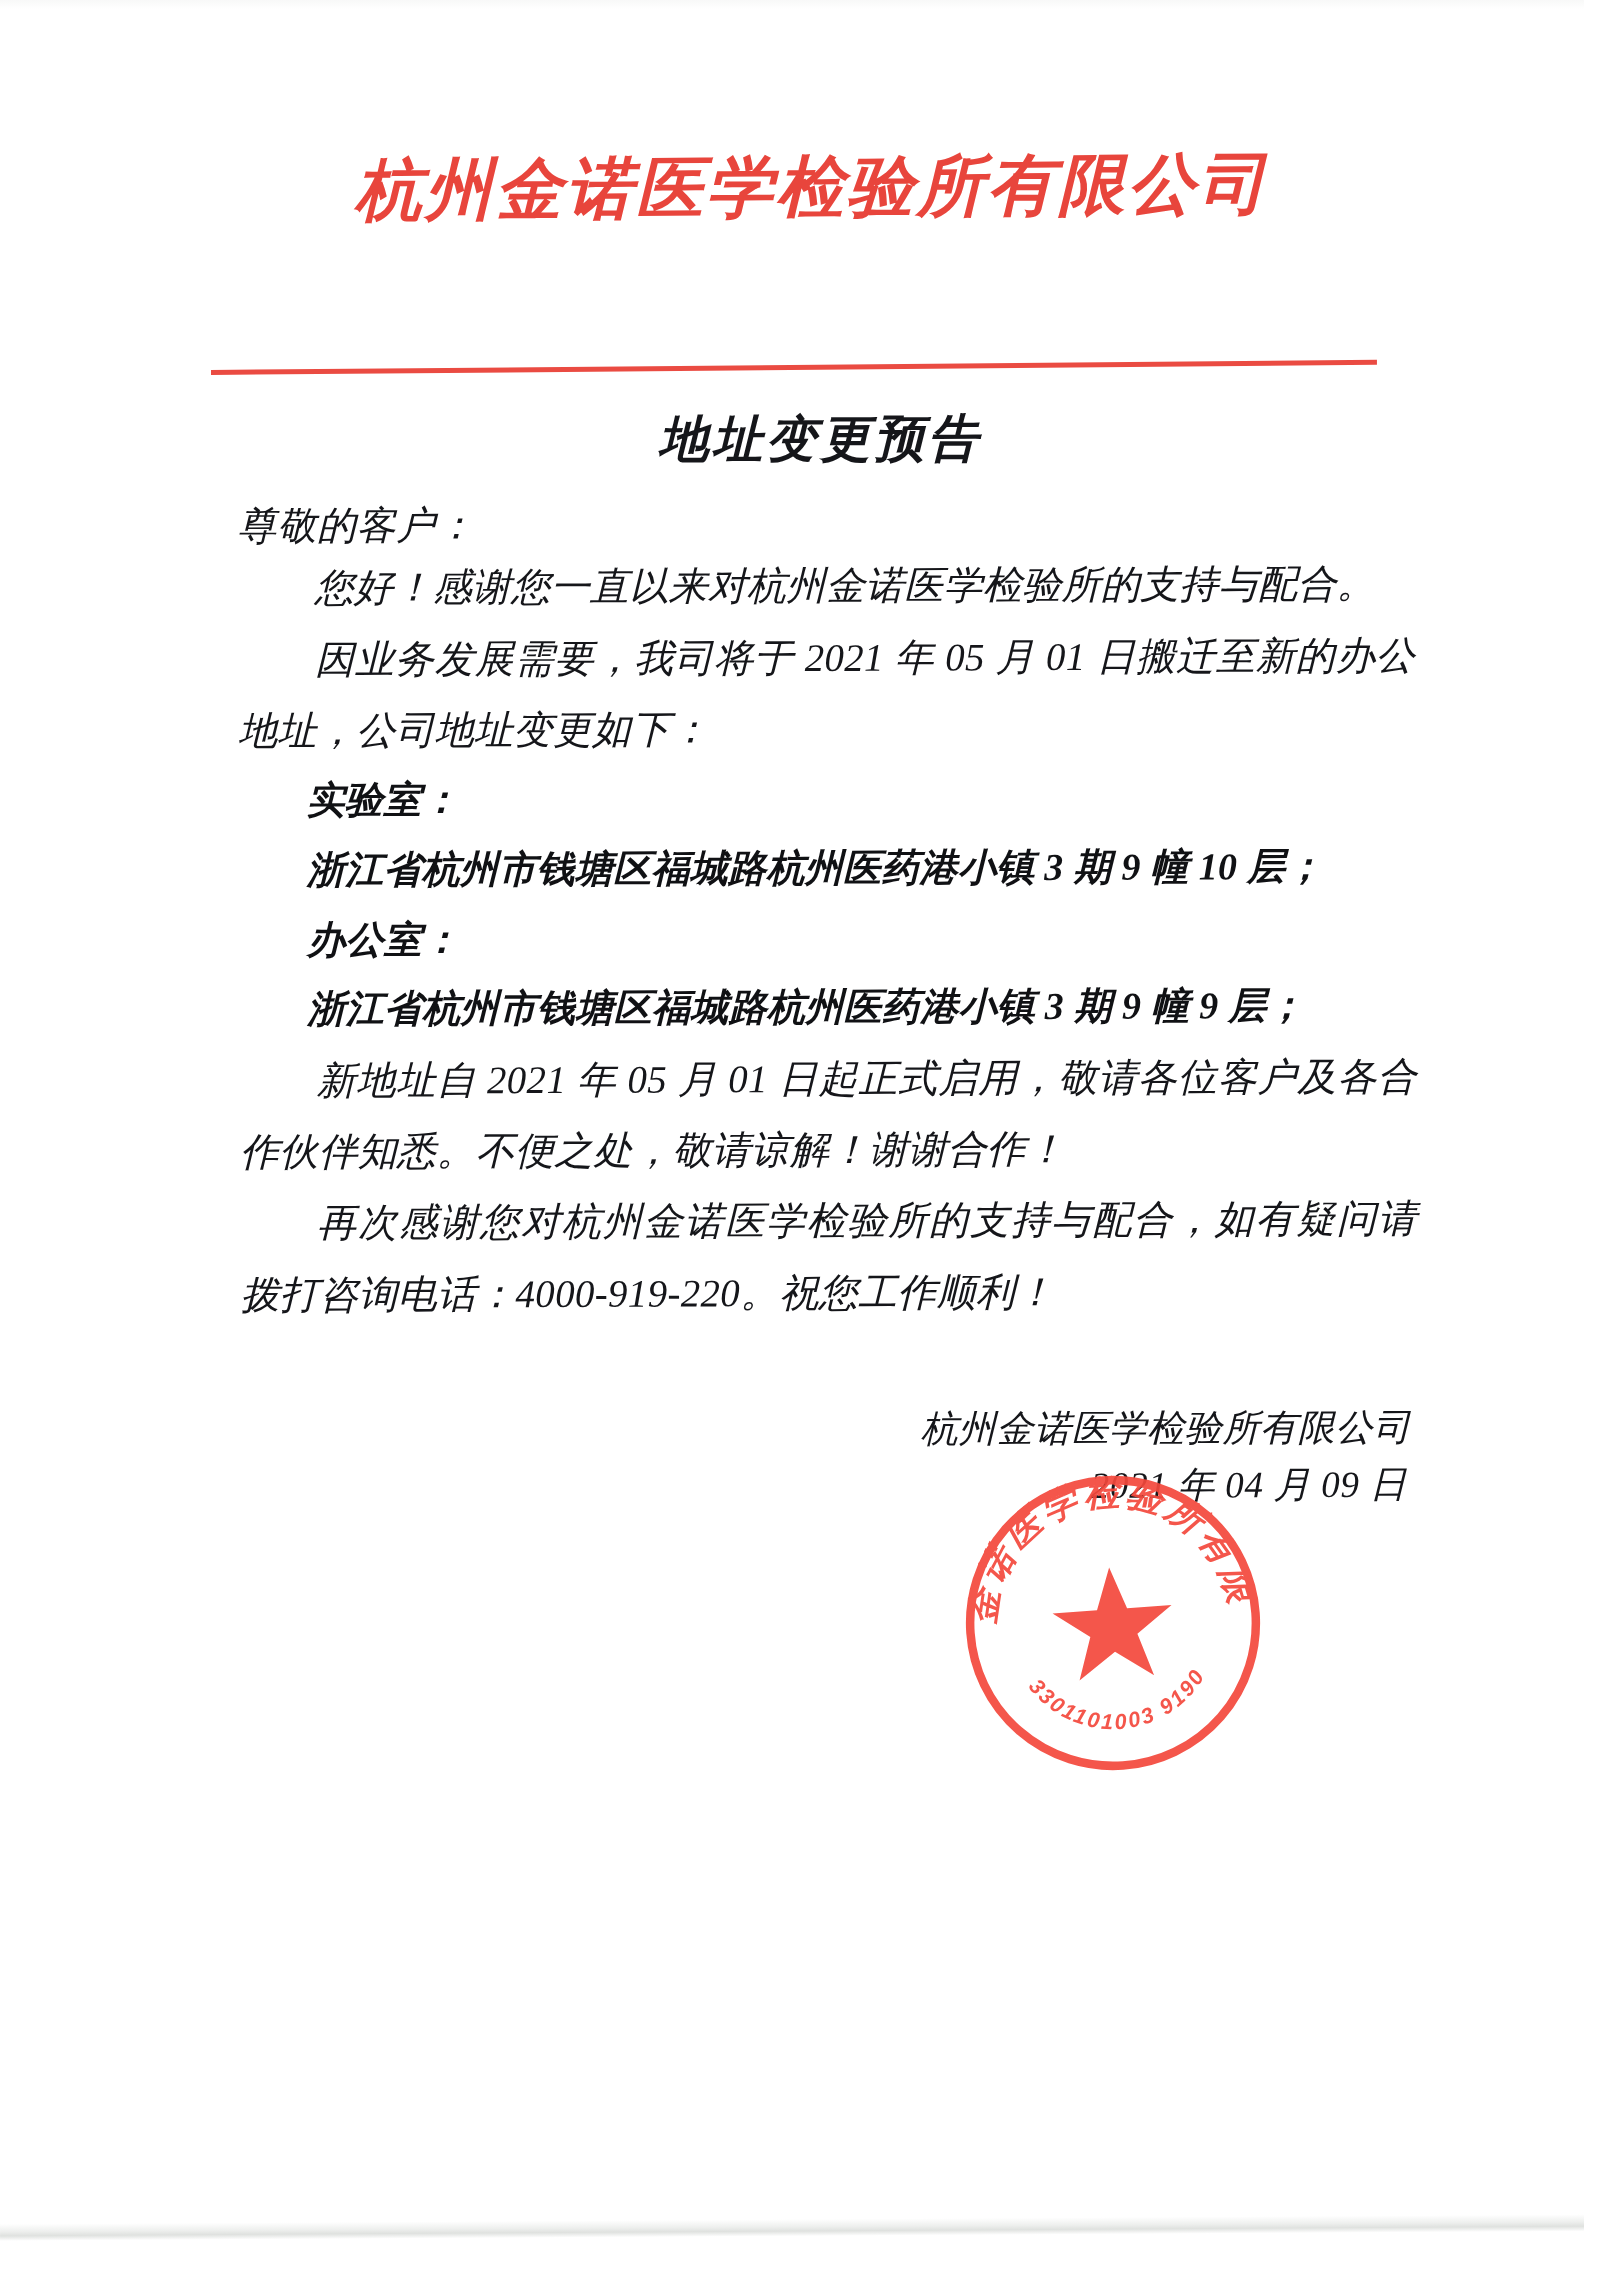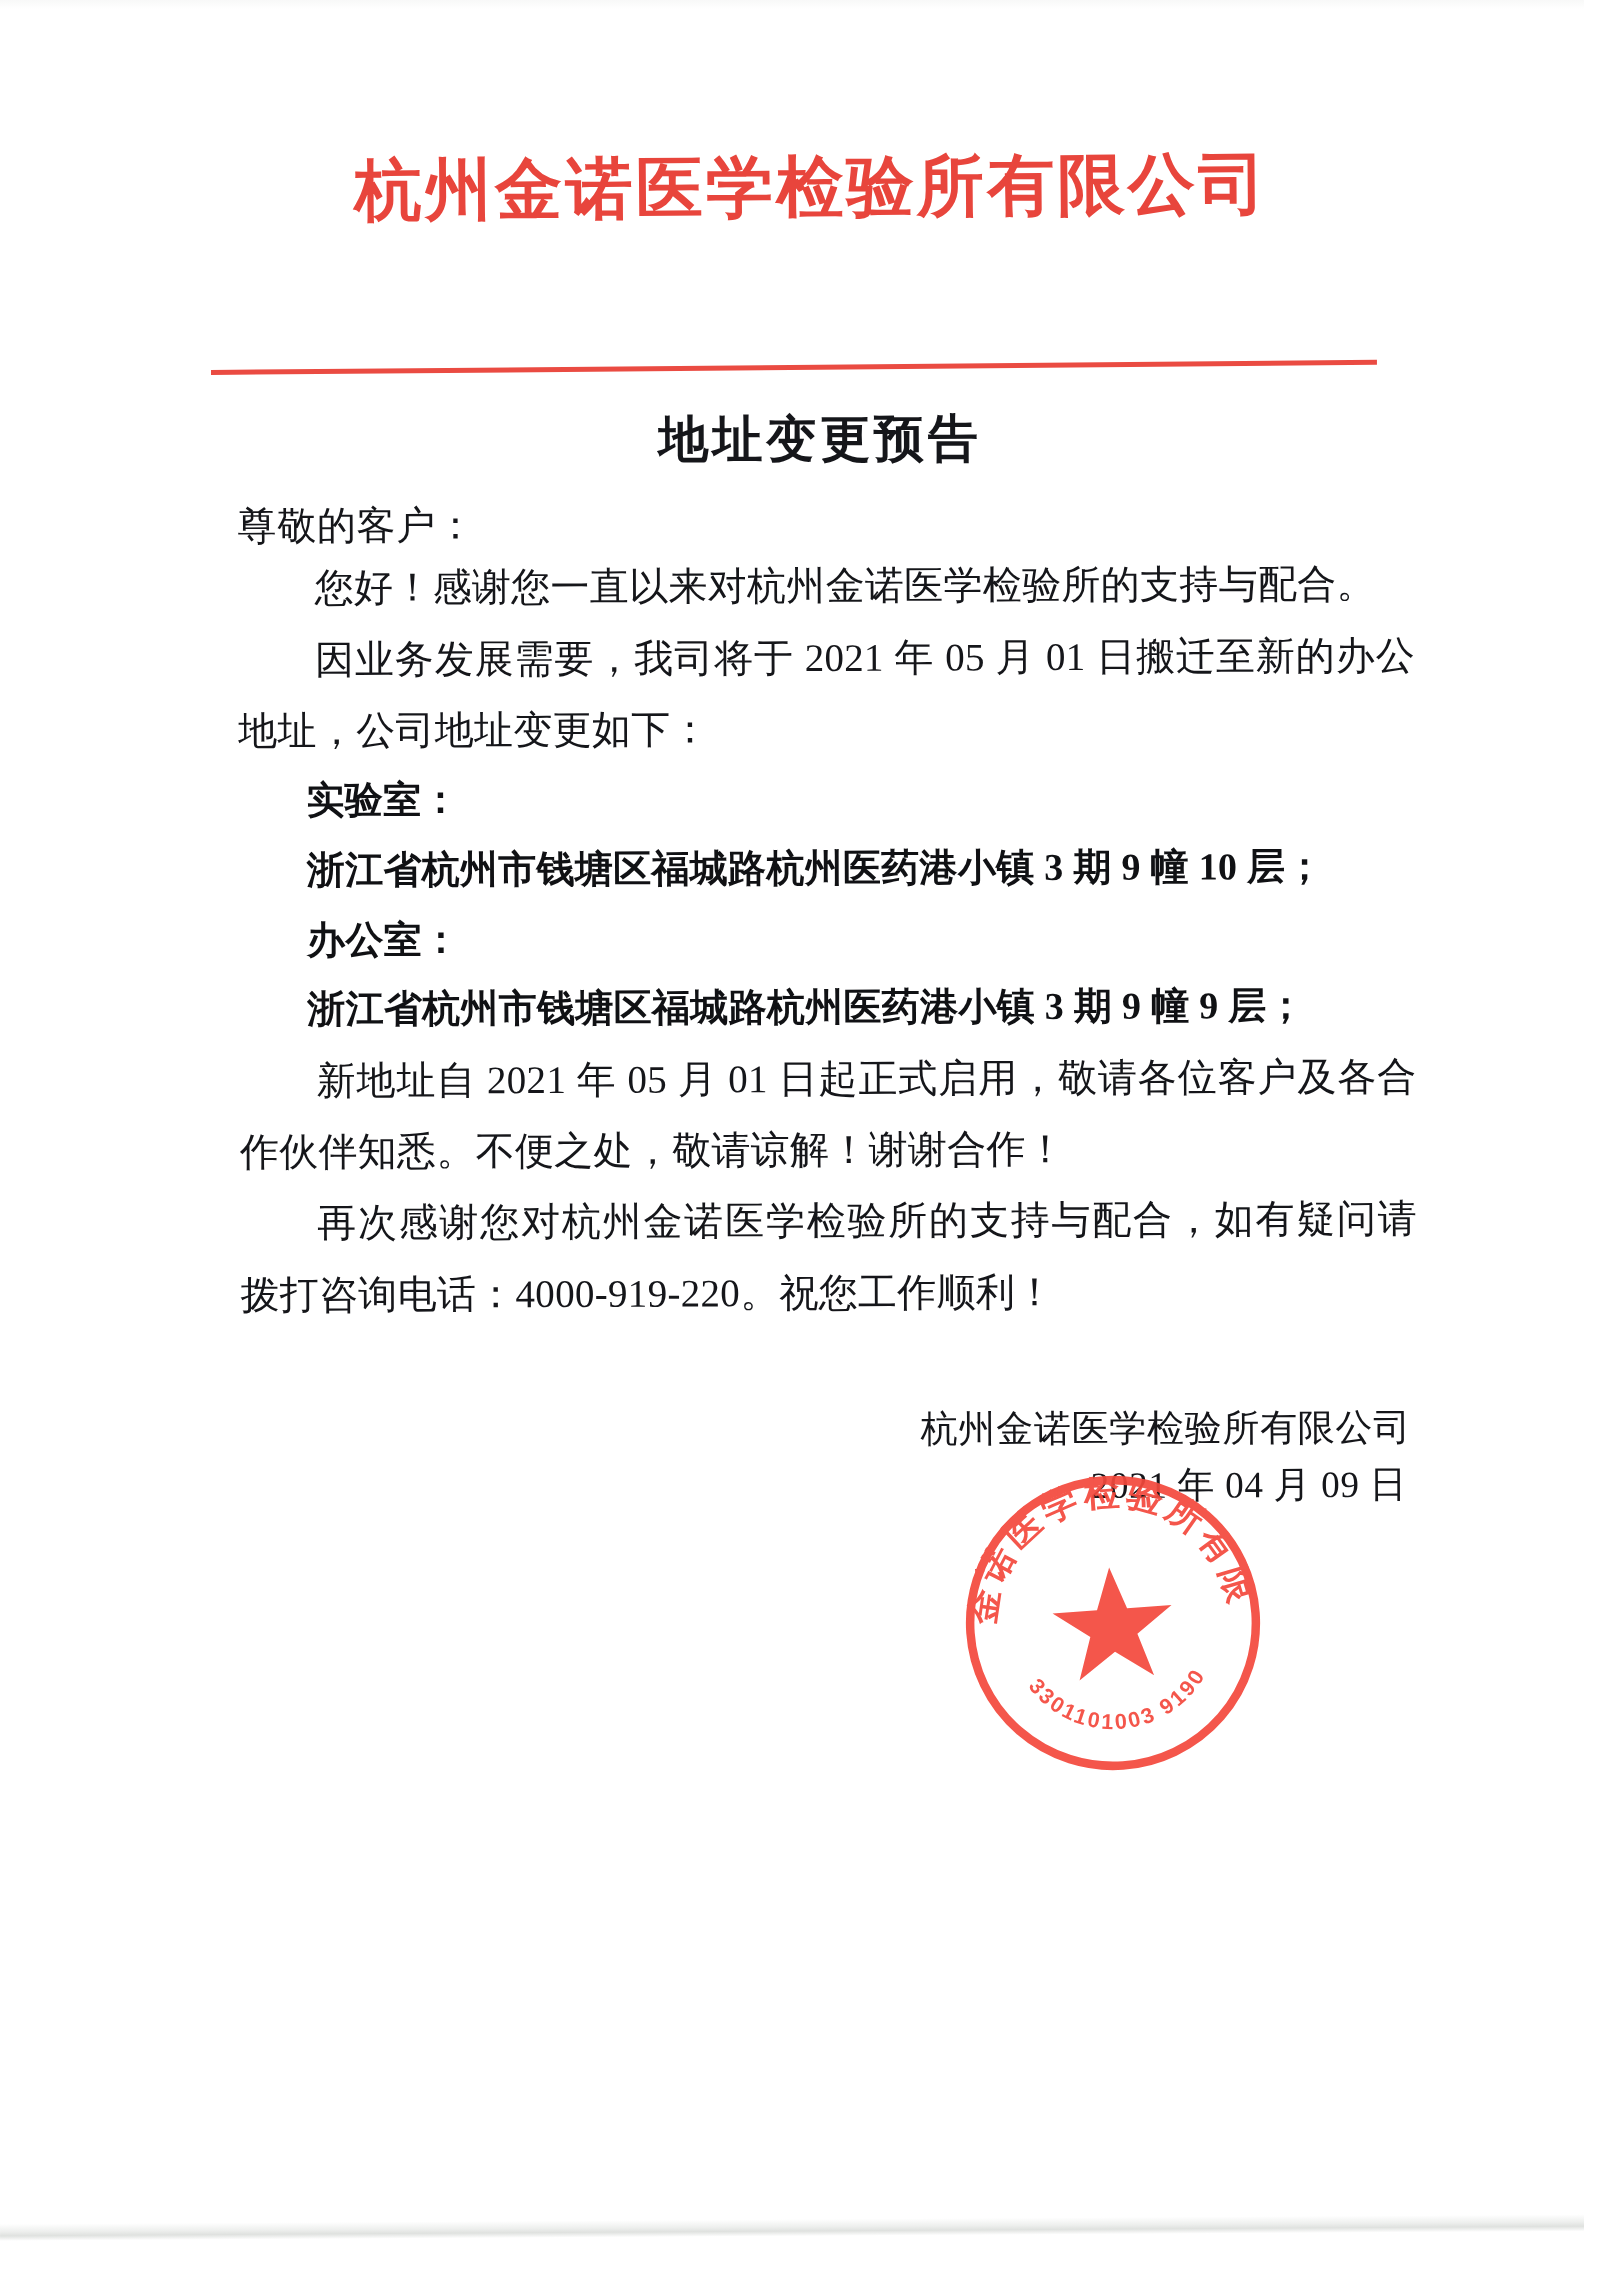--- a/index.html
+++ b/index.html
@@ -10,20 +10,21 @@
   }
   body {
     font-family: "Liberation Serif", "DejaVu Serif", serif;
   }
   .page {
     position: relative;
     width: 1584px;
     height: 2295px;
     background: #ffffff;
     overflow: hidden;
+    font-style: italic;
   }
   
   .paper-edge-right {
     position: absolute;
     top: 0;
     left: 1596px;
     width: 2px;
     height: 2239px;
     background: linear-gradient(to right, #eceeec, #d9dcd9, #f4f5f4);
     opacity: .85;

